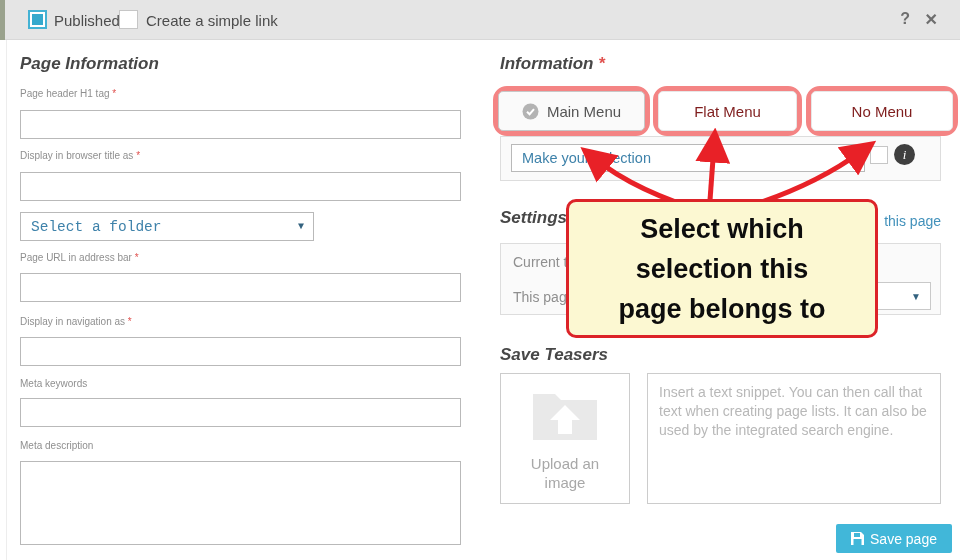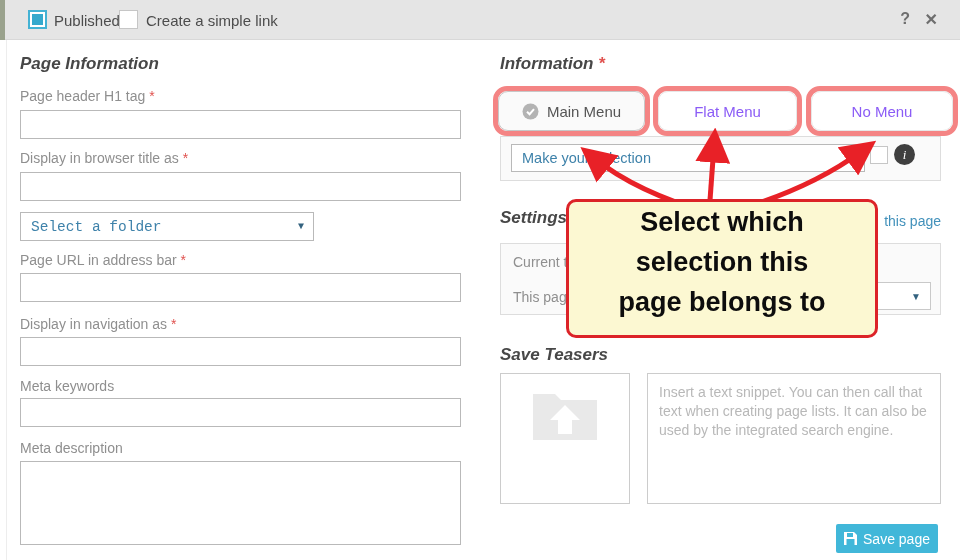--- a/index.html
+++ b/index.html
@@ -11,52 +11,52 @@
   .accent-strip { position:absolute; left:0; top:0; width:5px; height:40px; background:#9aa28d; }
   .left-line { position:absolute; left:6px; top:40px; height:520px; width:1px; background:#ededed; }
   .cb { position:absolute; width:19px; height:19px; background:#fff; border:1px solid #c6c6c6; }
   .cb.checked { border:2px solid #43b2d4; display:flex; align-items:center; justify-content:center; }
   .cb.checked .fill { width:11px; height:11px; background:#35a9cd; }
   .topbar-label { position:absolute; top:12px; font-size:15px; color:#4c4c4c; }
   .top-icon { position:absolute; top:10px; font-size:16px; font-weight:bold; color:#6e6e6e; cursor:pointer; }
 
   
   .col-title { position:absolute; font-size:17px; font-weight:bold; color:#474747;font-style:italic; }
-  .f-label { position:absolute; left:20px; font-size:14px; color:#8f8f8f; }
+  .f-label { position:absolute; left:20px; font-size:10px; color:#8f8f8f; }
   .req { color:#e0524f; }
   .f-input { position:absolute; left:20px; width:441px; height:29px; border:1px solid #b9b9b9; background:#fff; font-family:"Liberation Sans",sans-serif; font-size:14px; padding:0 8px; color:#444; }
   .f-textarea { position:absolute; left:20px; width:441px; border:1px solid #b9b9b9; background:#fff; resize:none; font-family:"Liberation Sans",sans-serif; font-size:14px; padding:6px 8px; color:#444; }
   .fake-select { position:absolute; border:1px solid #b9b9b9; background:#fff; display:flex; align-items:center; cursor:pointer; }
   .fake-select .sel-text { margin-left:10px; font-size:14.5px; color:#3e82aa; }
   .fake-select .caret { position:absolute; right:9px; font-size:10px; color:#33627f; }
 
   
   .ring { position:absolute; top:86px; height:50px; border:5px solid #f48484; border-radius:14px; z-index:30; }
-  .tab { position:absolute; inset:0; display:flex; align-items:center; justify-content:center; gap:8px; font-size:15px; border-radius:10px; cursor:pointer; }
+  .tab { position:absolute; inset:0; display:flex; align-items:center; justify-content:center; gap:8px; font-size:15px; border-radius:5px; cursor:pointer; }
   .tab.active { background:#fafafa; border:1px solid #c7c7c7; color:#555; }
-  .tab.inactive { background:#fff; border:1px solid #e7e7e7; color:#8b5cf6; }
+  .tab.inactive { background:#fff; border:1px solid #e7e7e7; color:#7f1d1d; }
 
   .panel { position:absolute; left:500px; width:441px; background:#fafafa; border:1px solid #ddd; }
   .info-circle { position:absolute; width:21px; height:21px; border-radius:50%; background:#3f3f3f; color:#fff; display:flex; align-items:center; justify-content:center; font-size:13px; font-style:italic; font-family:"Liberation Serif",serif; cursor:pointer; }
   .small-cb { position:absolute; width:18px; height:18px; background:#fff; border:1px solid #c6c6c6; cursor:pointer; }
   .panel-label { position:absolute; font-size:14px; color:#8f8f8f; white-space:nowrap; }
   .link { position:absolute; font-size:14px; color:#4291bb; cursor:pointer; }
 
   
-  .callout { position:absolute; left:566px; top:199px; width:312px; height:139px; background:#fcf8d2; border:3px solid #dc2328; border-radius:10px; z-index:50; display:flex; flex-direction:column; align-items:center; }
+  .callout { position:absolute; left:566px; top:199px; width:312px; height:139px; background:#fcf8d2; border:3px solid #dc2328; border-radius:10px; z-index:50; display:flex; flex-direction:column; align-items:center; justify-content:center; }
   .callout span { display:block; font-size:27px; font-weight:bold; color:#0d0d0d; line-height:40px; text-align:center; }
   .arrows { position:absolute; left:0; top:0; z-index:40; pointer-events:none; }
 
   
   .upload-box { position:absolute; left:500px; top:373px; width:130px; height:131px; background:#fff; border:1px solid #ccc; cursor:pointer; text-align:center; }
   .upload-text { margin-top:8px; font-size:15px; color:#a8a8a8; line-height:19px; }
   .teaser-area { position:absolute; left:647px; top:373px; width:294px; height:131px; border:1px solid #ccc; resize:none; font-family:"Liberation Sans",sans-serif; font-size:14px; padding:9px 11px; color:#555; line-height:19px; }
   .teaser-area::placeholder { color:#b8b8b8; }
 
-  .save-btn { position:absolute; left:836px; top:524px; width:102px; height:29px; background:#41b7d9; border:none; border-radius:2px; color:#fff; font-family:"Liberation Sans",sans-serif; font-size:14px; display:flex; align-items:center; justify-content:center; gap:6px; cursor:pointer; }
+  .save-btn { position:absolute; left:836px; top:524px; width:116px; height:29px; background:#41b7d9; border:none; border-radius:2px; color:#fff; font-family:"Liberation Sans",sans-serif; font-size:14px; display:flex; align-items:center; justify-content:center; gap:6px; cursor:pointer; }
 </style>
 </head>
 <body>
 
 <div id="app">
 
   <div class="topbar">
     <div class="accent-strip"></div>
     <div class="cb checked" style="left:28px; top:10px;">
         <span class="fill"></span>
@@ -152,20 +152,24 @@
     <span>page belongs to</span>
   </div>
 
   <div class="col-title" style="left:500px; top:345px;">Save Teasers</div>
 
   <div class="upload-box">
     <svg width="70" height="56" viewBox="0 0 70 56" style="margin-top:12px;">
       <path d="M3,8 L25,8 L31,14 L67,14 L67,54 L3,54 Z" fill="#e9e9e9"></path>
       <path d="M35,19 L50,34 L42,34 L42,48 L28,48 L28,34 L20,34 Z" fill="#ffffff"></path>
     </svg>
+    <div class="upload-text">
+      <div>Upload an</div>
+      <div>image</div>
+    </div>
   </div>
 
   <textarea class="teaser-area" placeholder="Insert a text snippet. You can then call that text when creating page lists. It can also be used by the integrated search engine." style=""></textarea>
 
   <button class="save-btn">
     <svg width="13" height="13" viewBox="0 0 13 13">
       <path d="M0,0 L10,0 L13,3 L13,13 L0,13 Z" fill="#ffffff"></path>
       <rect x="3" y="1" width="6" height="4" fill="#41b7d9"></rect>
       <rect x="2.5" y="7" width="8" height="6" fill="#41b7d9"></rect>
     </svg>

